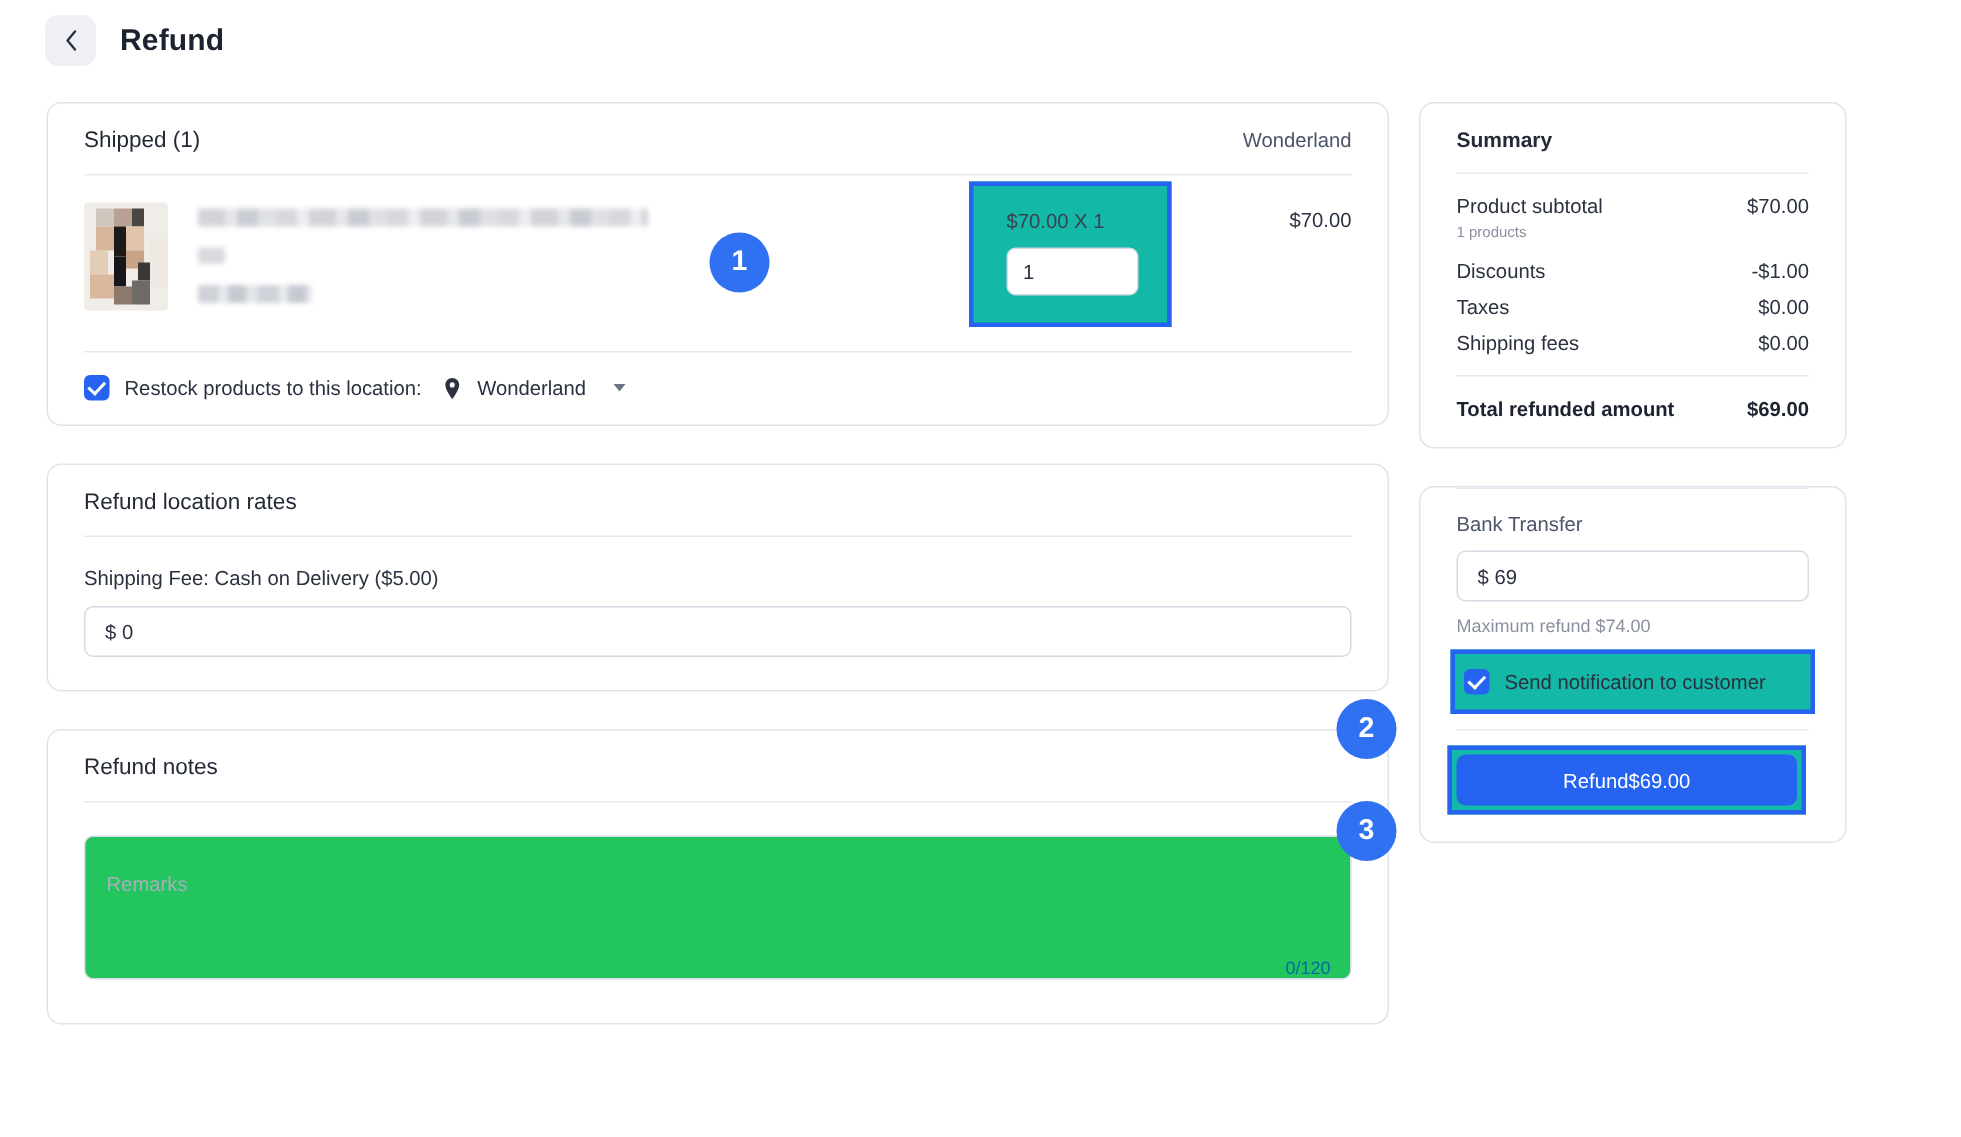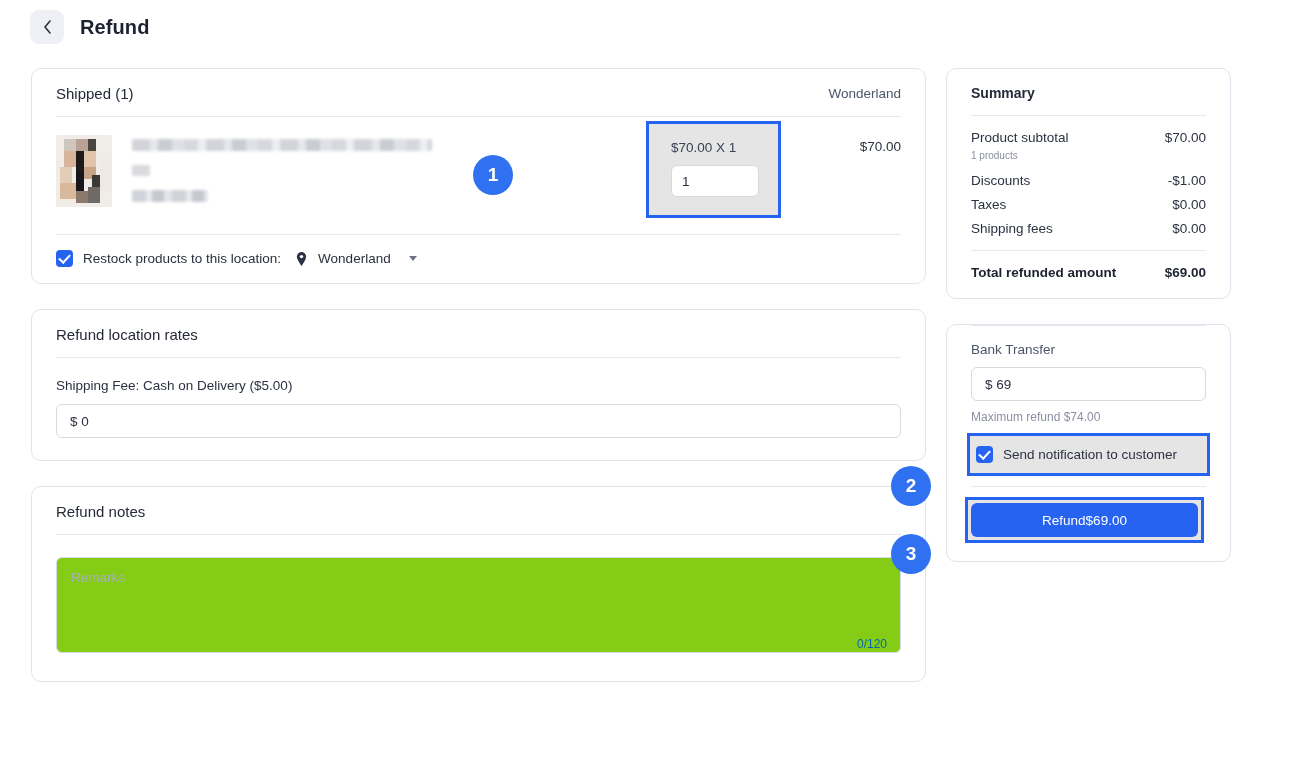--- a/index.html
+++ b/index.html
@@ -75,21 +75,21 @@
       #cfd2d8 0px, #cfd2d8 14px, #e8eaee 14px, #e8eaee 20px,
       #c6c9d0 20px, #c6c9d0 32px, #e3e5e9 32px, #e3e5e9 40px);
     filter: blur(1.6px);
   }
 
   .qty-wrap {
     position: relative;
     width: 135px; flex: 0 0 auto;
     margin-left: 40px; margin-top: -14px;
   }
-  .hl-box { border: 3px solid #2563f0; background: #e5e5e5; }
+  .hl-box { border: 3px solid #2563f0; background: #14b8a6; }
   .qty-inner { padding: 16px 22px 18px 22px; }
   .qty-price { font-size: 13.5px; color: #3a4152; margin-bottom: 10px; }
   .qty-input {
     width: 88px; height: 32px;
     border: 1px solid #d6dae3; border-radius: 6px;
     background: #fff; font-family: inherit; font-size: 13.5px;
     color: #2b3140; padding: 0 10px;
   }
   .line-total {
     flex: 0 0 auto; width: 120px; text-align: right;
@@ -139,23 +139,23 @@
     background: #fff; font-family: inherit; font-size: 13.5px;
     color: #2b3140; padding: 0 13px;
   }
   .hint { font-size: 12px; color: #8a90a0; margin-top: 9px; }
 
   
   .notes-body { padding: 22px 24px 24px 24px; position: relative; }
   .notes-area {
     width: 100%; height: 96px;
     border: 1px solid #d6dae3; border-radius: 6px;
-    background: #84cc16; resize: none;
+    background: #22c55e; resize: none;
     font-family: inherit; font-size: 13.5px; color: #2b3140;
-    padding: 12px 14px;
+    padding: 24px 14px;
   }
   .notes-area::placeholder { color: #a8aebc; }
   .counter {
     position: absolute; right: 38px; bottom: 30px;
     font-size: 12px; color: #0369a1;
   }
 
   
   .col-right { position: absolute; left: 946px; top: 68px; width: 285px; }
 

